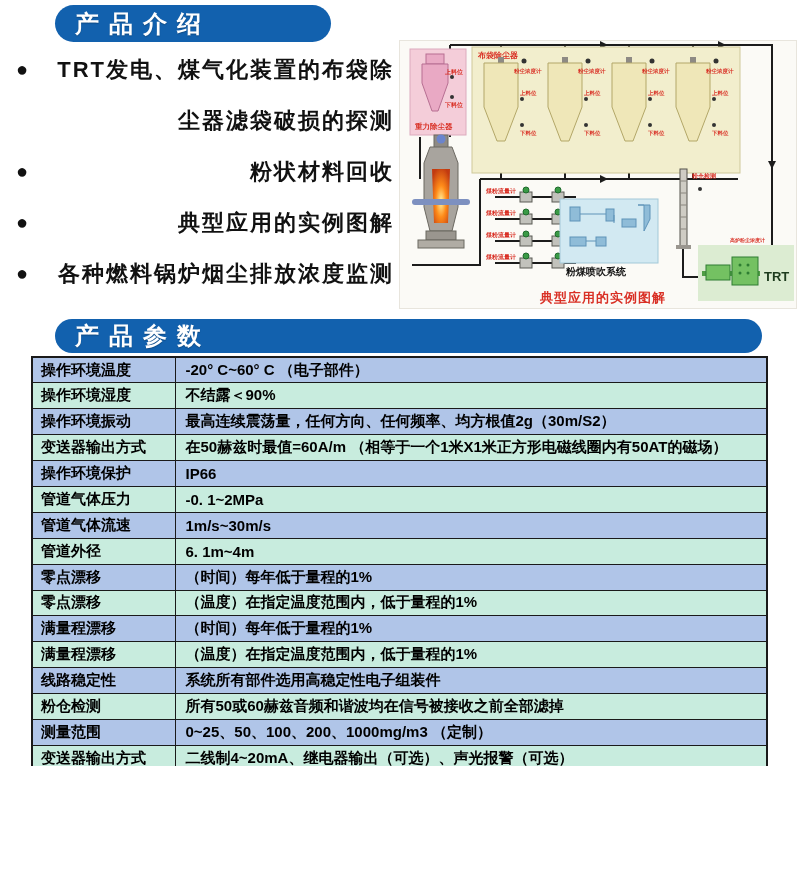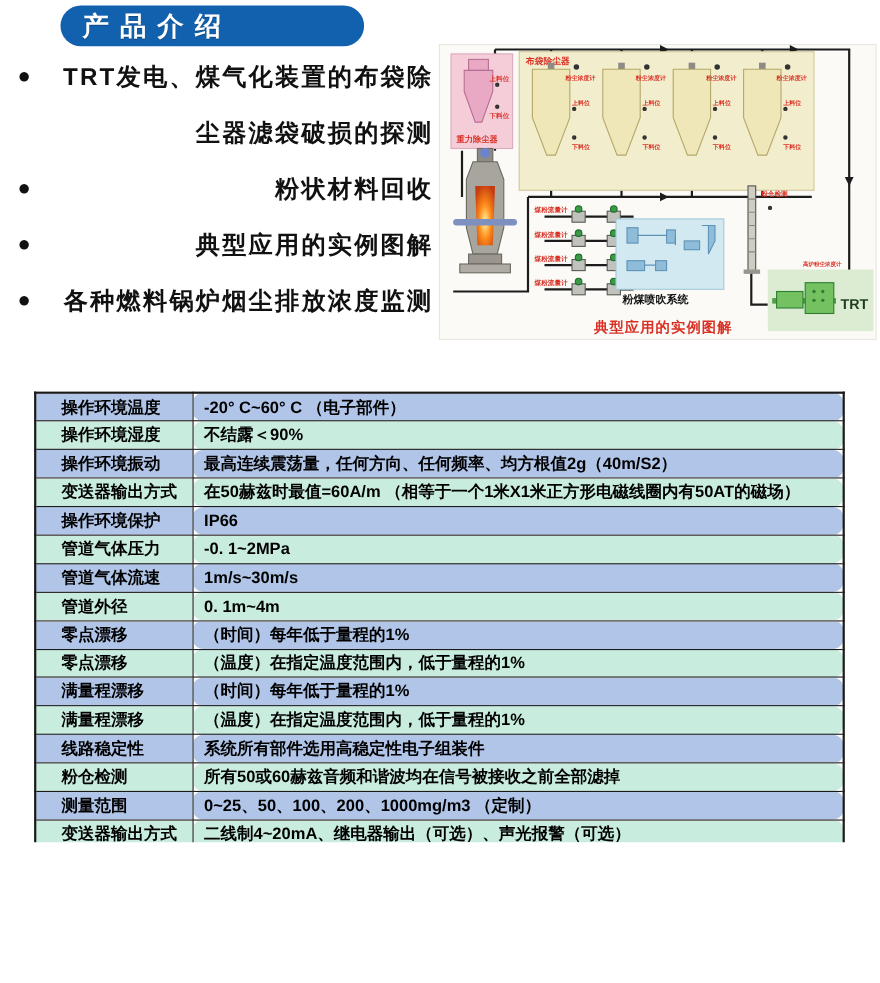--- a/index.html
+++ b/index.html
@@ -31,22 +31,22 @@
   text { font-family:"Liberation Sans","DejaVu Sans",sans-serif; }
   .red-lbl { fill:#d93025; font-weight:bold; }
 
   
   .param-table { position:absolute; left:31px; top:356px; width:737px;
     border-collapse:collapse; table-layout:fixed; }
   .param-table td {
     border:1px solid #1a1a1a; height:25.9px; font-weight:bold; font-size:15px;
     color:#000; white-space:nowrap; overflow:hidden; vertical-align:middle;
   }
-  .param-table td.c1 { width:143px; padding-left:23px; }
-  .param-table td.c2 { padding-left:10px;border-radius:10px; }
+  .param-table td.c1 { width:143px; padding-left:8px; }
+  .param-table td.c2 { padding-left:10px; }
   .param-table tr:nth-child(odd)  td { background:#b0c5e8; }
   .param-table tr:nth-child(even) td { background:#c8ecde; }
   .param-table { border:2px solid #1a1a1a; }
 </style>
 </head>
 <body>
 
 <div class="page">
 
   <div class="hdr hdr-intro">
@@ -244,54 +244,57 @@
           <circle cx="348" cy="224" r="1.5" fill="#2e7d32"></circle>
         <circle cx="340" cy="232" r="1.5" fill="#2e7d32"></circle>
           <circle cx="348" cy="232" r="1.5" fill="#2e7d32"></circle>
         <text x="364" y="240" font-size="13" font-weight="bold" fill="#1d3b1d">TRT</text>
       </g>
 
       <text x="140" y="261" font-size="13" font-weight="bold" fill="#d93025" letter-spacing="1">典型应用的实例图解</text>
     </svg>
   </div>
 
+  <div class="hdr hdr-params">
+    <span>产品参数</span>
+  </div>
 
   <table class="param-table">
     <tbody>
       <tr>
           <td class="c1">操作环境温度</td>
           <td class="c2">-20° C~60° C （电子部件）</td>
         </tr>
       <tr>
           <td class="c1">操作环境湿度</td>
           <td class="c2">不结露＜90%</td>
         </tr>
       <tr>
           <td class="c1">操作环境振动</td>
-          <td class="c2">最高连续震荡量，任何方向、任何频率、均方根值2g（40m/S2）</td>
+          <td class="c2">最高连续震荡量，任何方向、任何频率、均方根值2g（30m/S2）</td>
         </tr>
       <tr>
           <td class="c1">变送器输出方式</td>
           <td class="c2">在50赫兹时最值=60A/m （相等于一个1米X1米正方形电磁线圈内有50AT的磁场）</td>
         </tr>
       <tr>
           <td class="c1">操作环境保护</td>
           <td class="c2">IP66</td>
         </tr>
       <tr>
           <td class="c1">管道气体压力</td>
           <td class="c2">-0. 1~2MPa</td>
         </tr>
       <tr>
           <td class="c1">管道气体流速</td>
           <td class="c2">1m/s~30m/s</td>
         </tr>
       <tr>
           <td class="c1">管道外径</td>
-          <td class="c2">0. 1m~4m</td>
+          <td class="c2">6. 1m~4m</td>
         </tr>
       <tr>
           <td class="c1">零点漂移</td>
           <td class="c2">（时间）每年低于量程的1%</td>
         </tr>
       <tr>
           <td class="c1">零点漂移</td>
           <td class="c2">（温度）在指定温度范围内，低于量程的1%</td>
         </tr>
       <tr>

